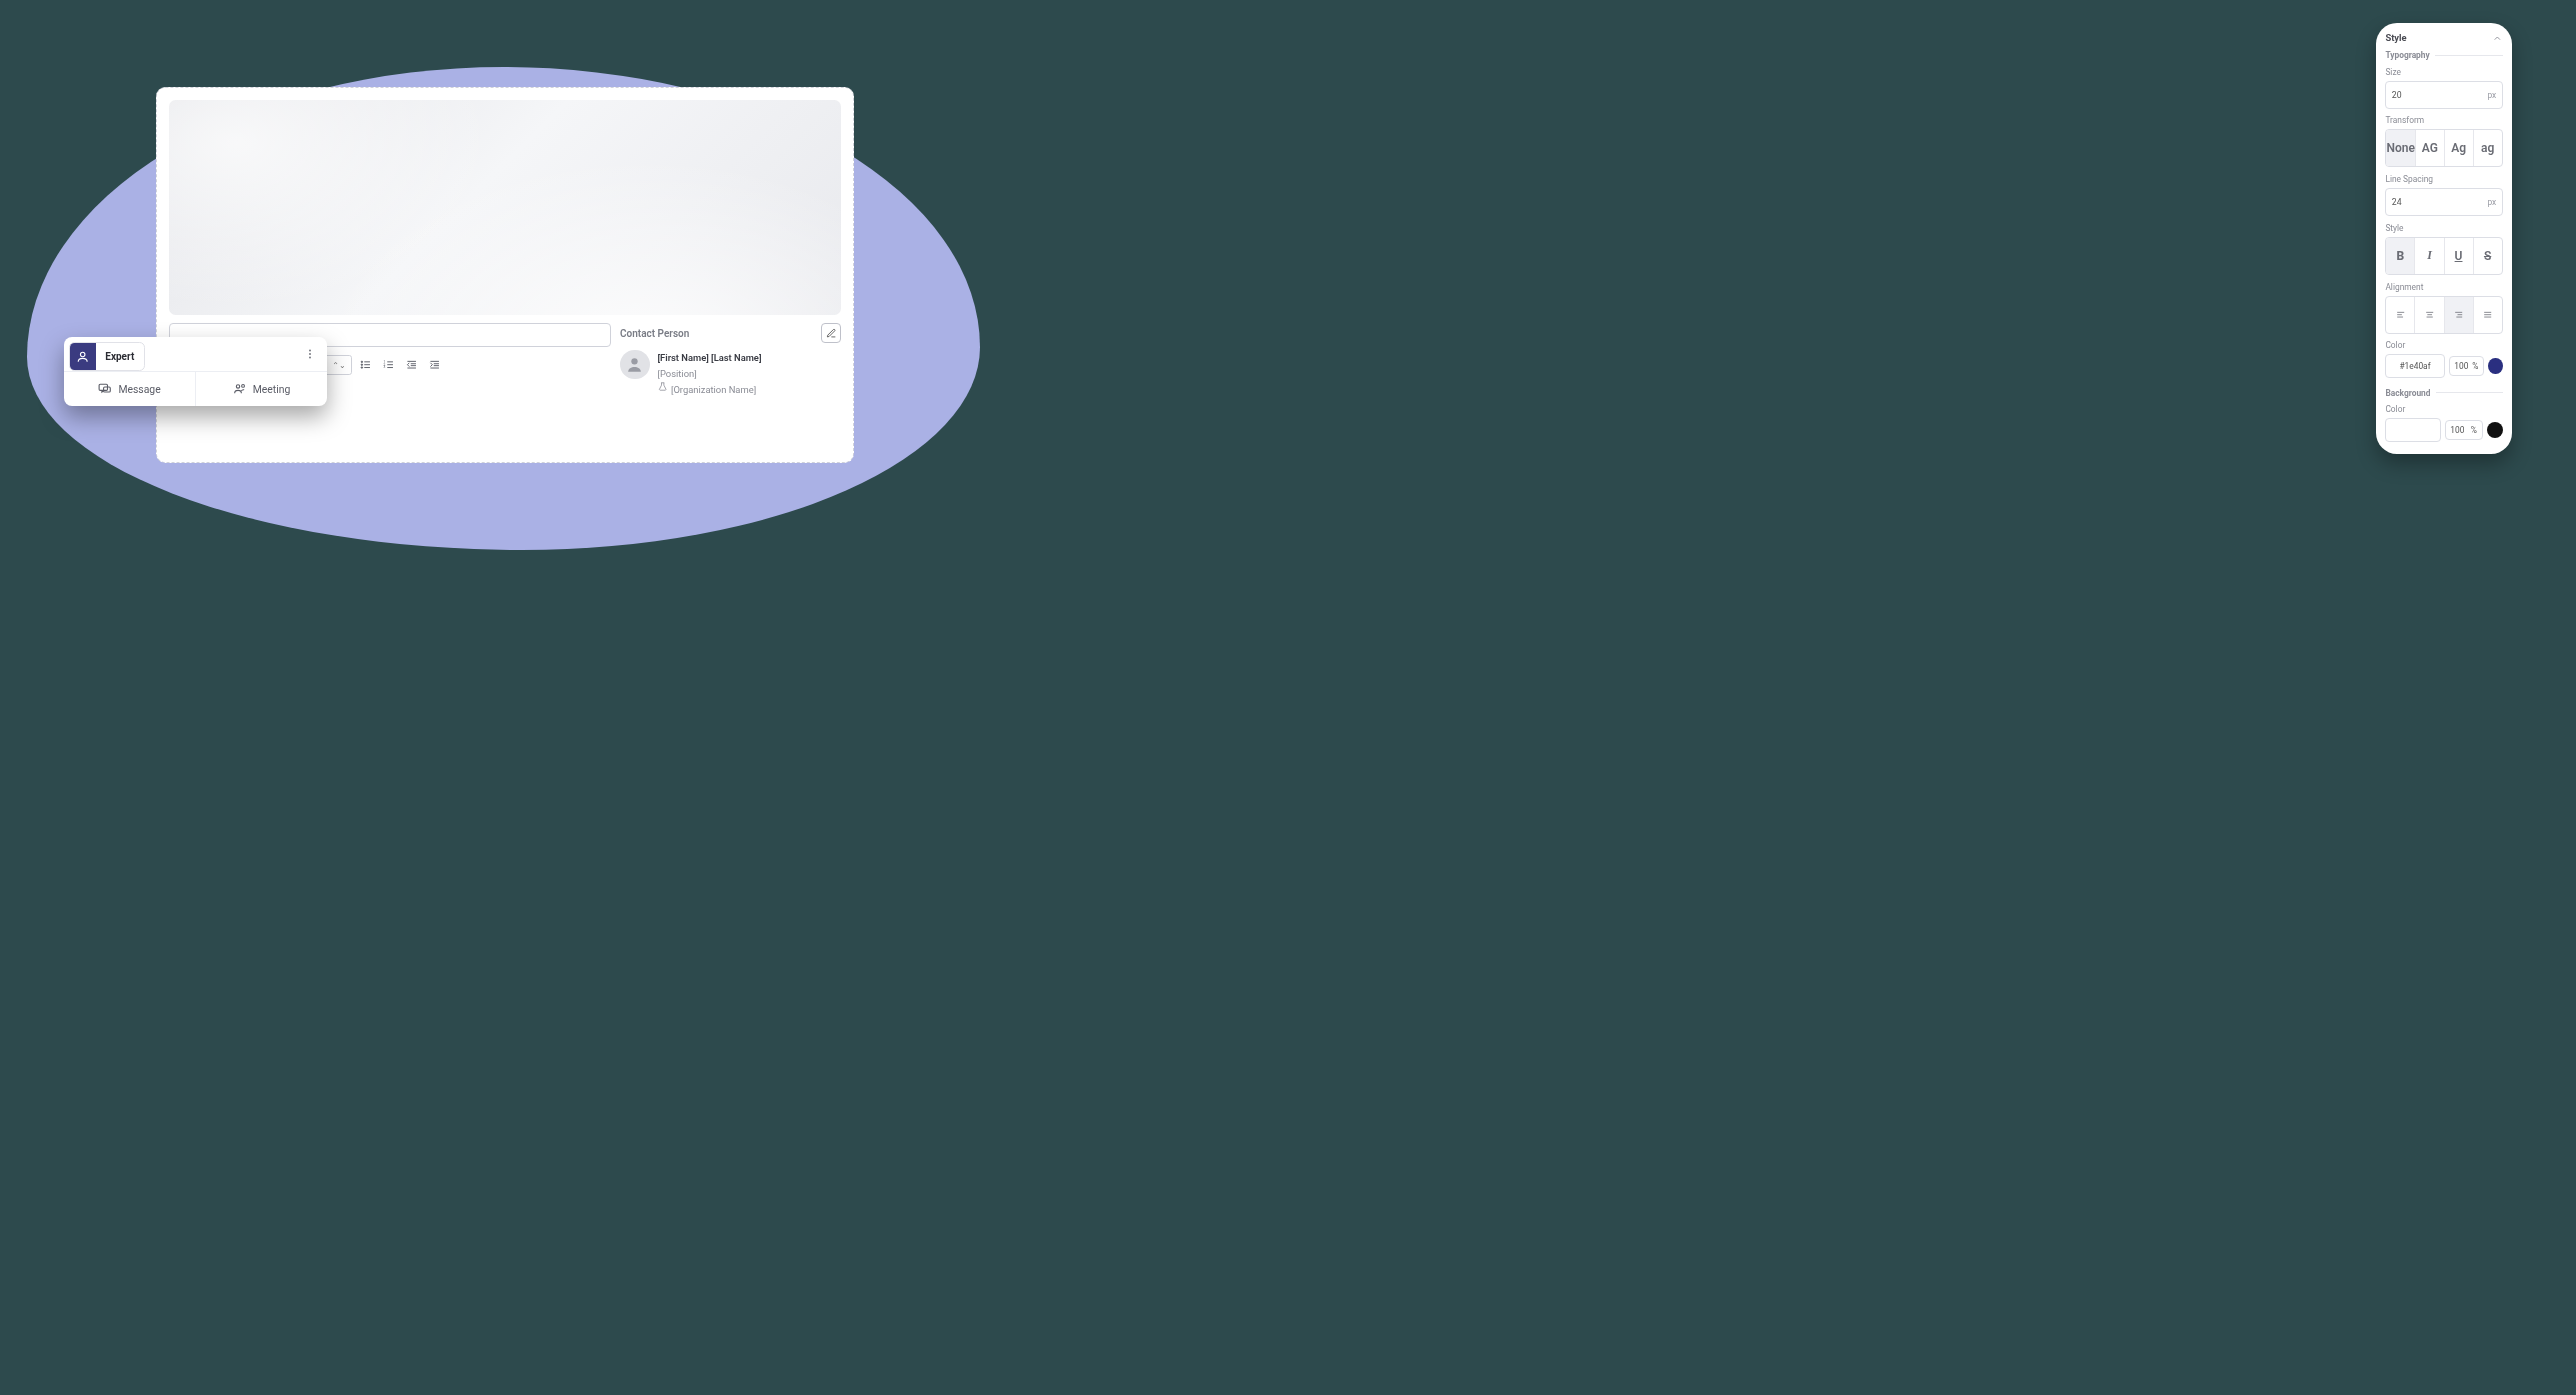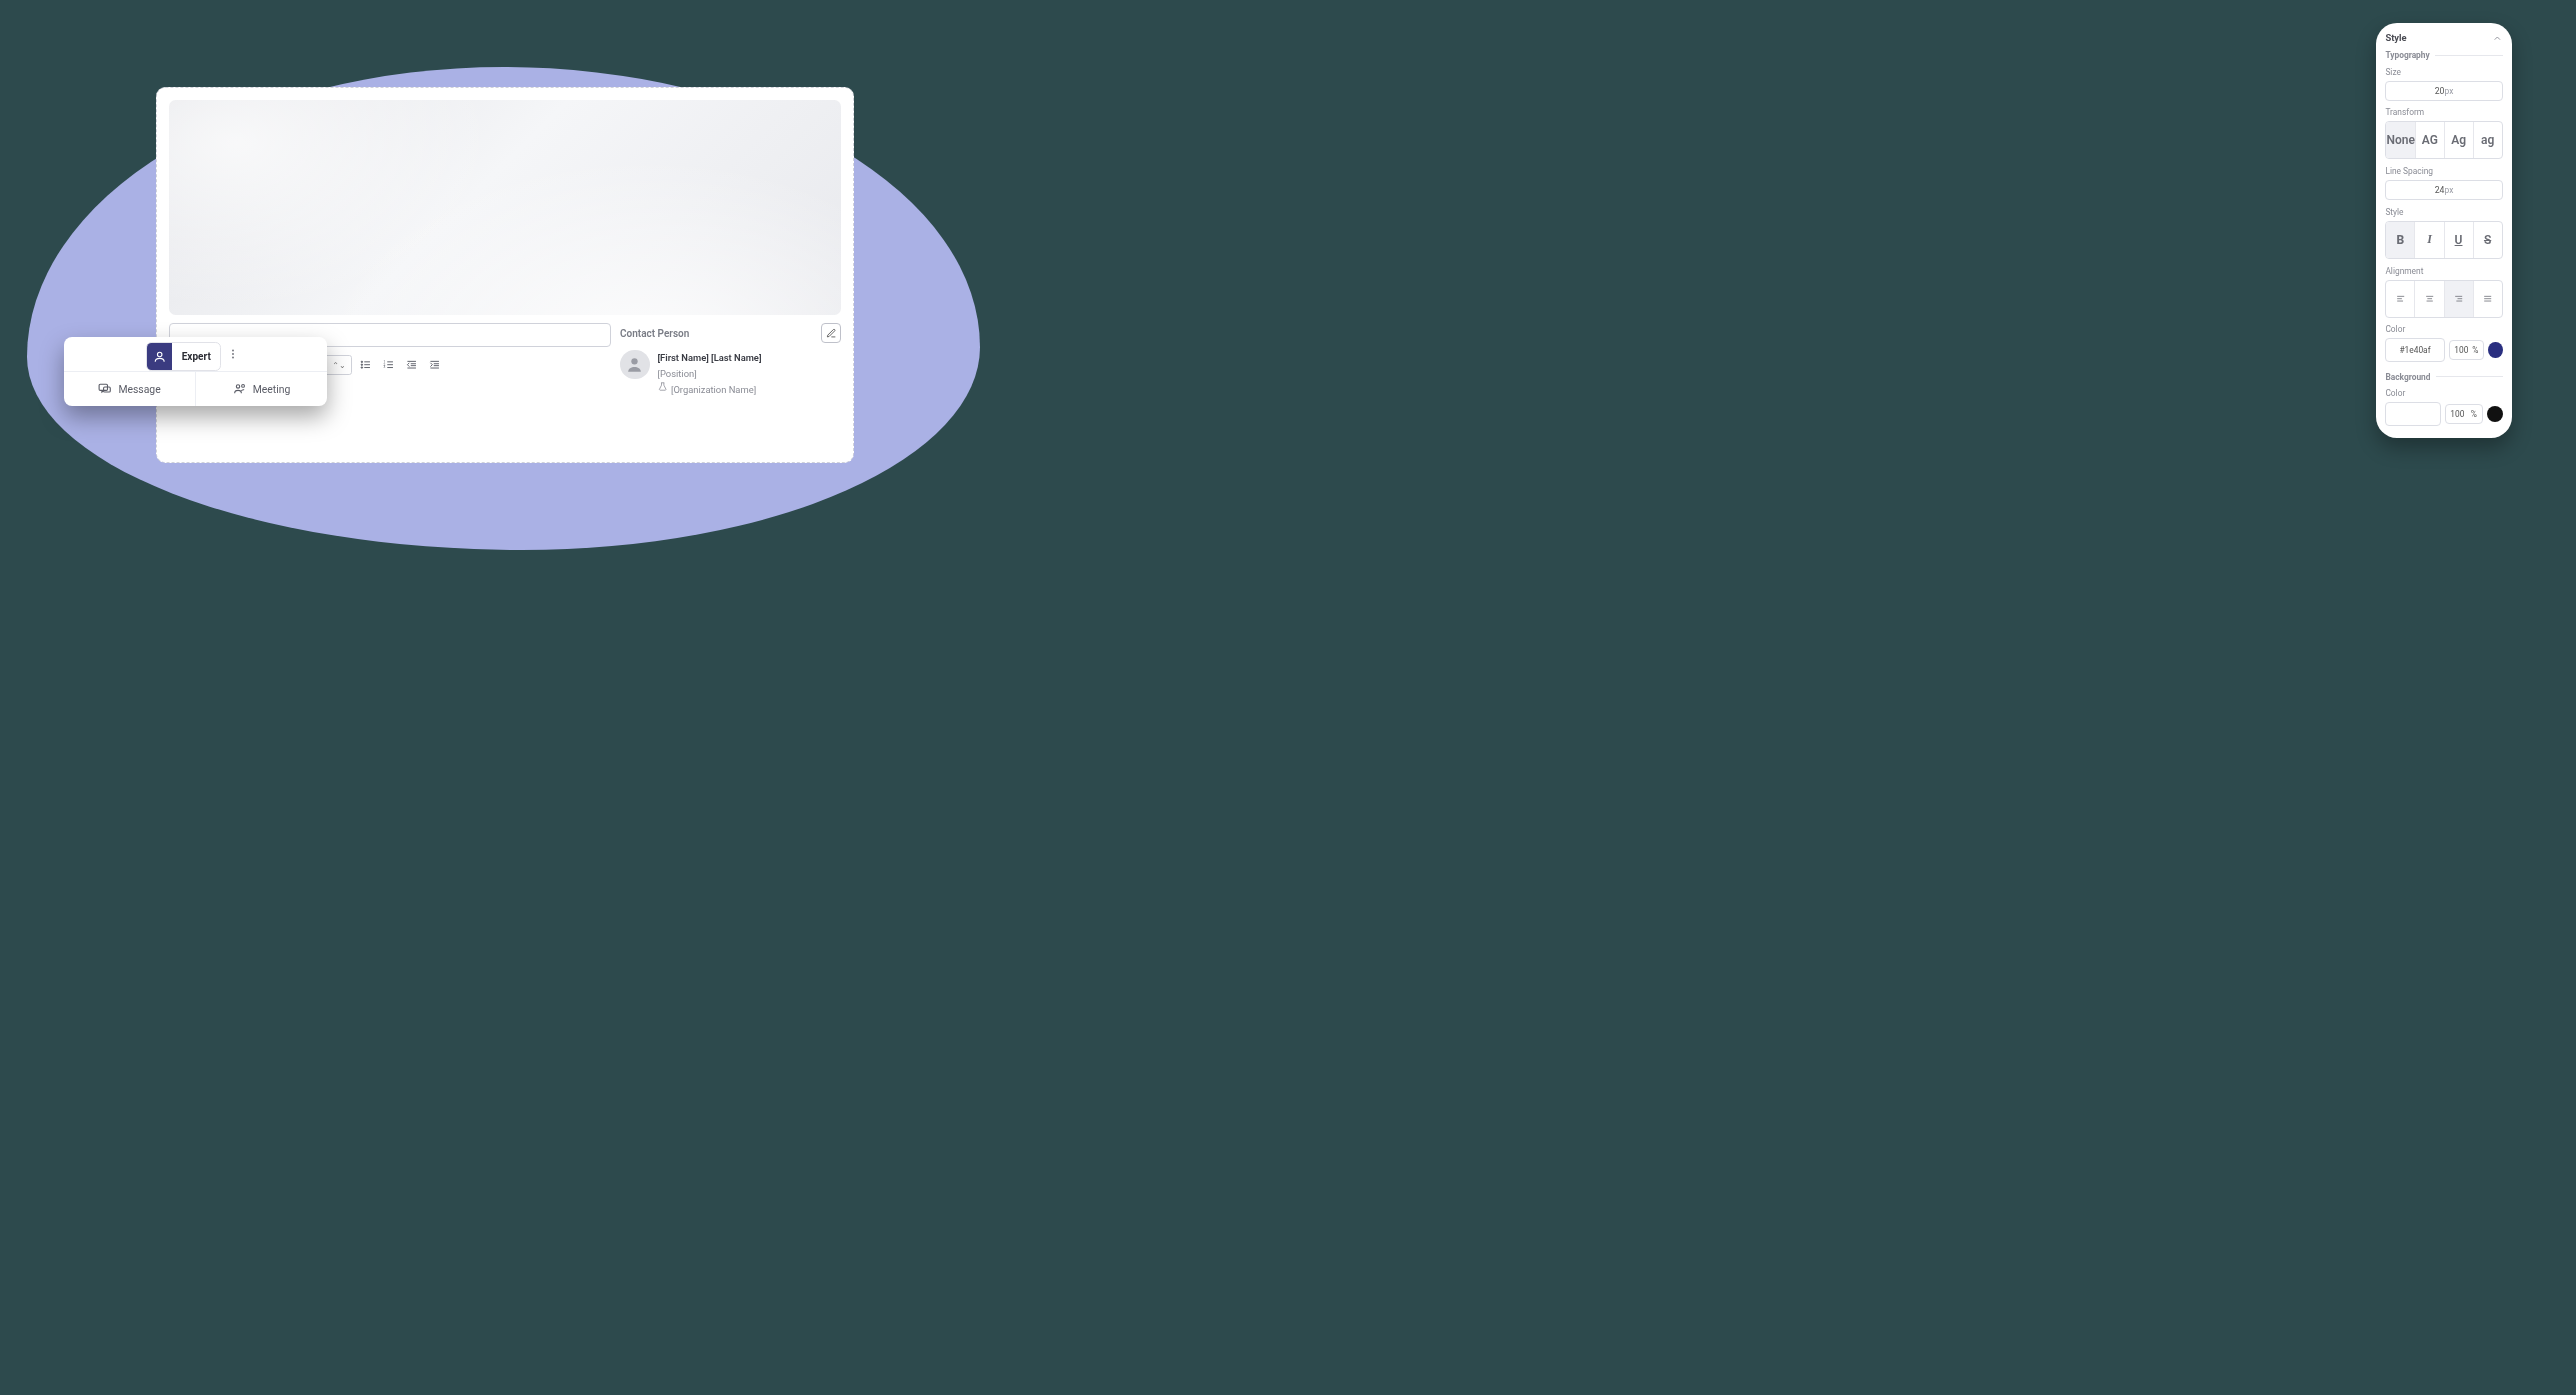--- a/index.html
+++ b/index.html
@@ -52,21 +52,21 @@
 .contact-lines { color:#8a8c95; font-size: 9.4px; line-height: 1.7; }
 .contact-lines .name-line { color:#3a3c44; font-weight:600; }
 .org-line { display:flex; align-items:flex-start; gap:4px; }
 
 
 .expert-card {
   position: absolute; top: 337px; left: 64px;
   width: 263px; background: #fff; border-radius: 8px;
   box-shadow: 0 10.7px 23px rgba(0,0,0,0.35);
 }
-.expert-head { display:flex; align-items:center; justify-content:center; padding: 0; }
+.expert-head { display:flex; align-items:center; justify-content:space-between; padding: 0; }
 .expert-tag { display:flex; align-items:center; border:0.7px solid #e1e2e8; border-radius: 5.4px; overflow:hidden; margin: 5.4px 0 0 5.4px; }
 .expert-tag-icon { width: 25.5px; height: 27px; background: #3a3b80; display:flex; align-items:center; justify-content:center; }
 .expert-tag-icon svg { color:#fff; }
 .expert-tag-text { padding: 0 9.4px; font-weight:700; color:#2b2c33; font-size:10px; }
 .kebab { width: 24px; height: 24px; display:flex; align-items:center; justify-content:center; cursor:pointer; margin-right:5.4px; color:#6a6c75; }
 .expert-body { display:flex; gap: 12px; padding: 12px 12px 8px 12px; align-items:flex-start; }
 .expert-avatar { width: 48px; height:48px; border-radius:50%; background: linear-gradient(135deg,#d8c7b8,#b39b88); position:relative; overflow:hidden; }
 .expert-avatar::after { content:""; position:absolute; left:50%; top:58%; transform:translateX(-50%); width:31px; height:31px; border-radius:50%; background: radial-gradient(circle at 45% 35%, #e6c9b5, #9b7a67); }
 .expert-lines .exp-name { font-size: 12.4px; font-weight:700; color:#4d4f57; }
 .expert-lines .exp-role { font-size: 10.4px; color:#7a7c85; margin-top:2.7px; }
@@ -81,21 +81,21 @@
   width: 136px; background:#fff; border-radius:21px;
   box-shadow: 0 9.4px 20px rgba(0,0,0,0.3);
   padding: 9.4px 9.4px 12px 9.4px;
 }
 .sp-header { display:flex; align-items:center; justify-content:space-between; margin-bottom: 6.7px; }
 .sp-title { font-size:9.4px; font-weight:700; color:#4a4b53; }
 .sp-chev { color:#8a8c95; cursor:pointer; }
 .sp-section-label { font-size:8.4px; font-weight:700; color:#8a8c95; display:flex; align-items:center; gap:5.4px; margin: 4px 0 6.7px 0; }
 .sp-section-label::after { content:""; flex:1; height:0.7px; background:#e6e7ec; }
 .sp-field-label { font-size:8.4px; color:#8a8c95; margin: 6.7px 0 4px 0; }
-.sp-input { width:100%; height:20px; border:0.7px solid #dcdee5; border-radius:4px; display:flex; align-items:center; padding:0 5.4px; font-size:8.7px; color:#555; justify-content:center; }
+.sp-input { width:100%; height:28px; border:0.7px solid #dcdee5; border-radius:4px; display:flex; align-items:center; padding:0 5.4px; font-size:8.7px; color:#555; justify-content:space-between; }
 .sp-input .unit { color:#9a9ca5; font-size:8.4px; }
 .sp-seggroup { display:flex; border:0.7px solid #dcdee5; border-radius:4px; overflow:hidden; }
 .sp-seg { flex:1; height:36px; display:flex; align-items:center; justify-content:center; font-size:12px; color:#6a6c74; cursor:pointer; font-weight:600; }
 .sp-seg + .sp-seg { border-left:0.7px solid #e6e7ec; }
 .sp-seg.active { background:#f0f1f5; }
 .sp-color-row { display:flex; gap:4px; align-items:center; }
 .sp-color-input { flex:1; height:24px; border:0.7px solid #dcdee5; border-radius:4px; padding:0 13px; font-size:8.4px; color:#555; display:flex; align-items:center; }
 .sp-pct { width:38px; height:20px; border:0.7px solid #dcdee5; border-radius:4px; display:flex; align-items:center; justify-content:space-between; padding:0 4.7px; font-size:8.4px; color:#555; }
 .sp-swatch { width:16px; height:16px; border-radius:50%; }
 

